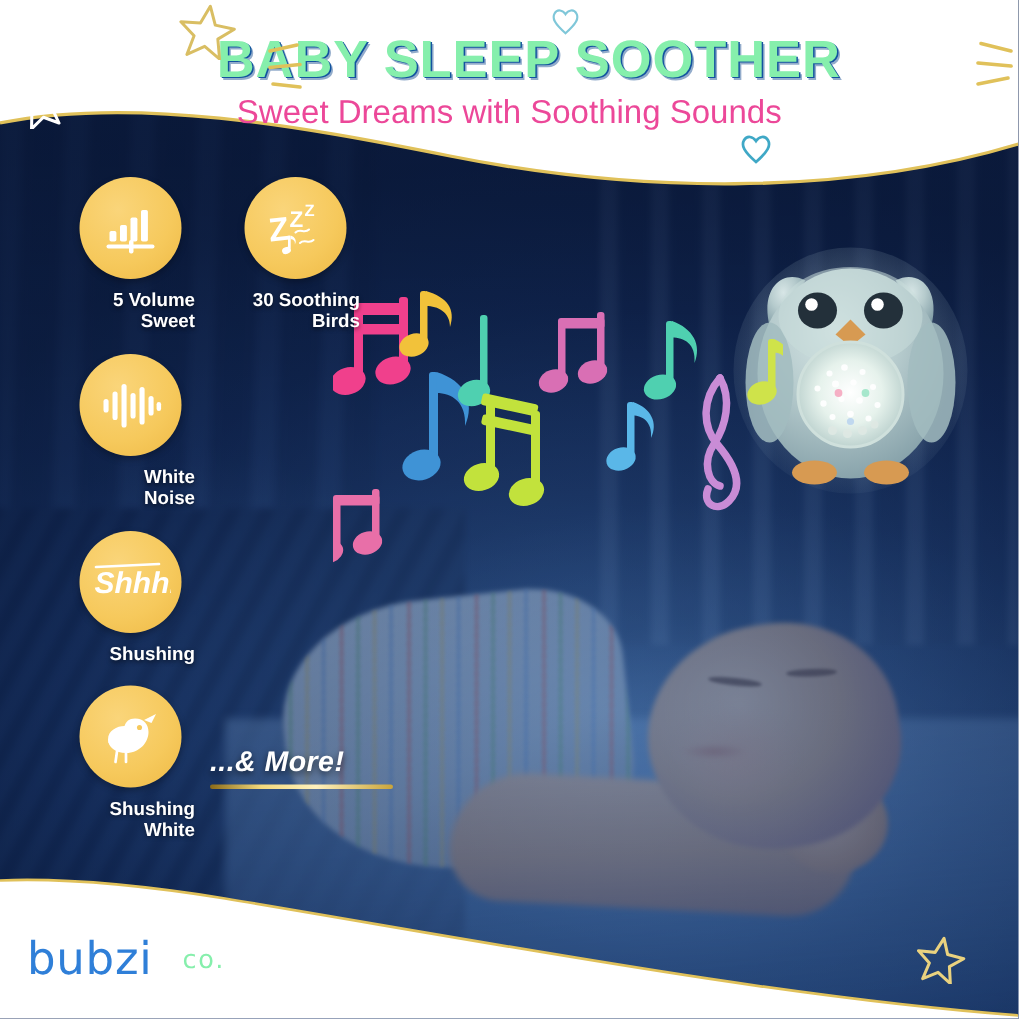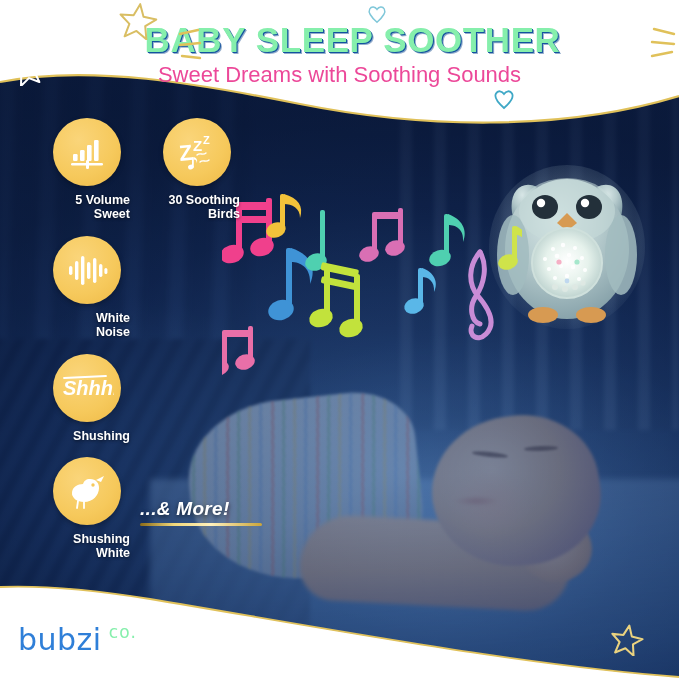--- a/index.html
+++ b/index.html
@@ -224,21 +224,21 @@
     width: 122px;
     border-radius: 2px;
     background: linear-gradient(90deg, #8a6a18 0%, #f3d97c 25%, #fff0b8 55%, #d9b martial 0%, #caa43a 100%);
     background: linear-gradient(90deg, #8a6a18 0%, #f3d97c 28%, #fff1bd 58%, #c9a43a 100%);
   }
 
   
   .logo {
     position: absolute;
     left: 18px; bottom: 22px;
-    display: flex; align-items: flex-start; gap: 7px;
+    display: flex; align-items: center; gap: 20px;
   }
   .logo-main {
     font-family: "DejaVu Sans", sans-serif;
     font-size: 30px;
     font-weight: normal;
     color: #2f7fd8;
     letter-spacing: .5px;
   }
   .logo-co {
     font-family: "DejaVu Sans", sans-serif;

